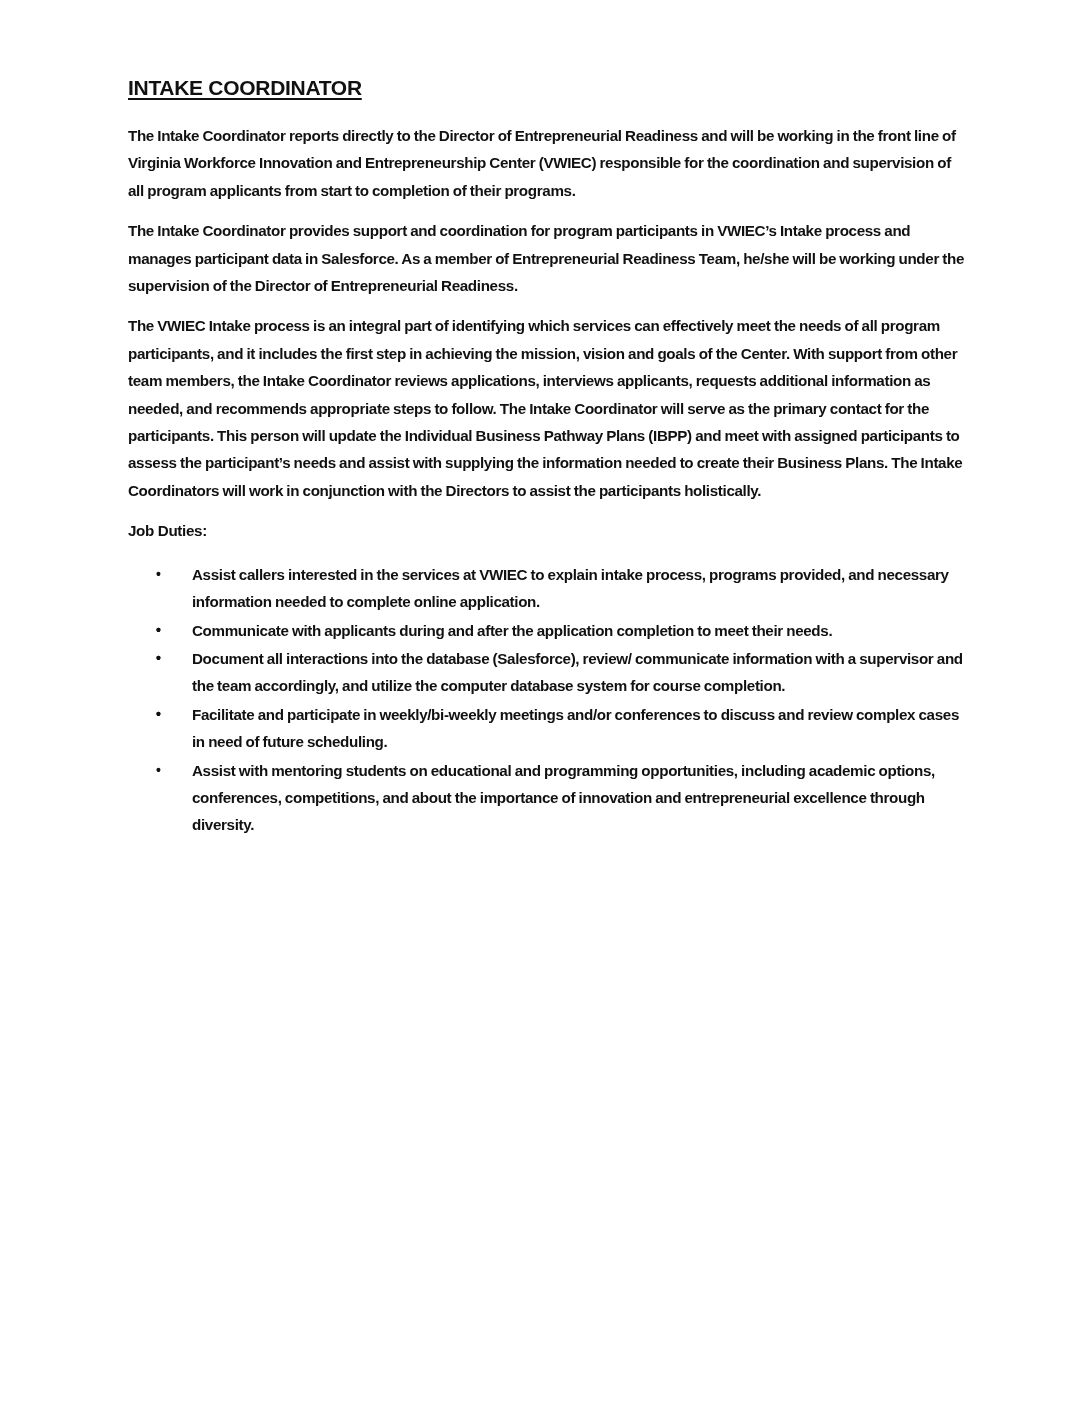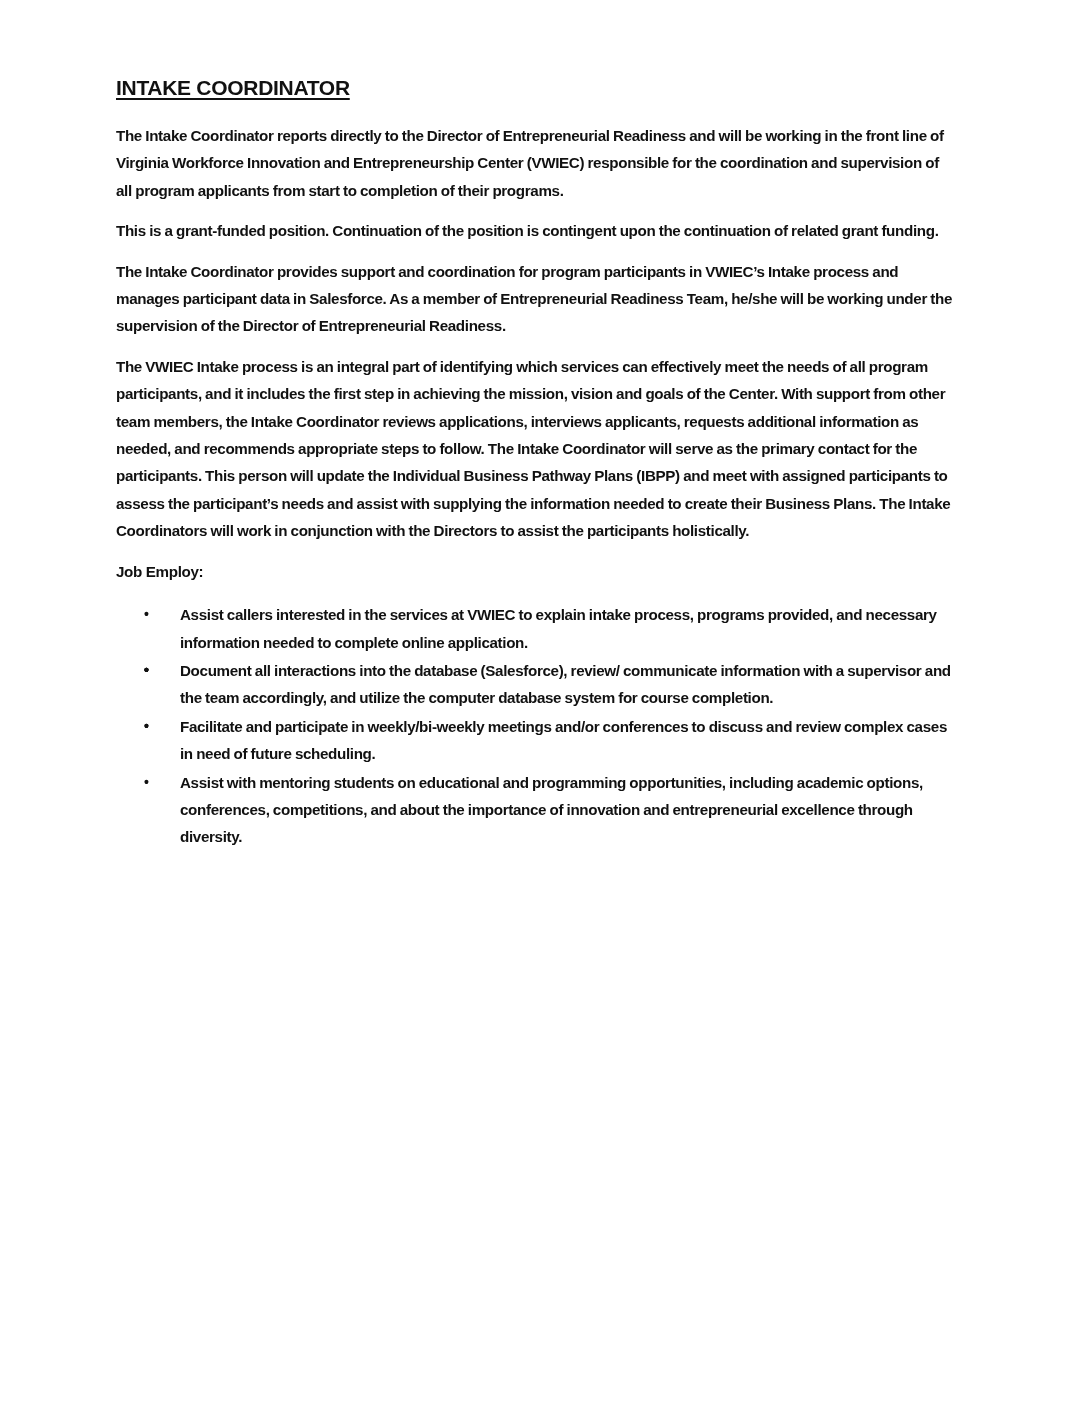--- a/index.html
+++ b/index.html
@@ -10,21 +10,21 @@
     body {
       width: 1088px;
       height: 1408px;
       position: relative;
       overflow: hidden;
       font-family: "Liberation Sans", sans-serif;
       color: #111111;
     }
     .page {
       position: absolute;
-      left: 116px;
+      left: 128px;
       top: 72px;
       width: 840px;
     }
     .title {
       font-size: 21px;
       font-weight: bold;
       text-decoration: underline;
       text-decoration-thickness: 2px;
       text-underline-offset: 3px;
       letter-spacing: -0.3px;
@@ -68,29 +68,28 @@
       font-size: 14px;
     }
   </style>
 </head>
 <body>
 
 <div class="page">
   <h1 class="title">INTAKE COORDINATOR</h1>
 
   <p class="para">The Intake Coordinator reports directly to the Director of Entrepreneurial Readiness and will be working in the front line of Virginia Workforce Innovation and Entrepreneurship Center (VWIEC) responsible for the coordination and supervision of all program applicants from start to completion of their programs.</p>
-  <p class="para">This is a grant-funded position. Continuation of the position is contingent upon the continuation of related grant funding.</p>
   <p class="para">The Intake Coordinator provides support and coordination for program participants in VWIEC’s Intake process and manages participant data in Salesforce. As a member of Entrepreneurial Readiness Team, he/she will be working under the supervision of the Director of Entrepreneurial Readiness.</p>
   <p class="para">The VWIEC Intake process is an integral part of identifying which services can effectively meet the needs of all program participants, and it includes the first step in achieving the mission, vision and goals of the Center. With support from other team members, the Intake Coordinator reviews applications, interviews applicants, requests additional information as needed, and recommends appropriate steps to follow. The Intake Coordinator will serve as the primary contact for the participants. This person will update the Individual Business Pathway Plans (IBPP) and meet with assigned participants to assess the participant’s needs and assist with supplying the information needed to create their Business Plans.  The Intake Coordinators will work in conjunction with the Directors to assist the participants holistically.</p>
 
-  <div class="duties-heading">Job Employ:</div>
+  <div class="duties-heading">Job Duties:</div>
 
   <ul class="duties">
     <li><span class="bullet">•</span><span>Assist callers interested in the services at VWIEC to explain intake process, programs provided, and necessary information needed to complete online application.</span></li>
     <li><span class="bullet">•</span></li>
-    <li><span class="bullet">•</span></li>
+    <li><span class="bullet">•</span><span>Communicate with applicants during and after the application completion to meet their needs.</span></li>
     <li><span class="bullet">•</span></li>
     <li><span class="bullet">•</span><span>Document all interactions into the database (Salesforce), review/ communicate information with a supervisor and the team accordingly, and utilize the computer database system for course completion.</span></li>
     <li><span class="bullet">•</span></li>
     <li><span class="bullet">•</span><span>Facilitate and participate in weekly/bi-weekly meetings and/or conferences to discuss and review complex cases in need of future scheduling.</span></li>
     <li><span class="bullet">•</span><span>Assist with mentoring students on educational and programming opportunities, including academic options, conferences, competitions, and about the importance of innovation and entrepreneurial excellence through diversity.</span></li>
   </ul>
 </div>
 
 </body></html>

